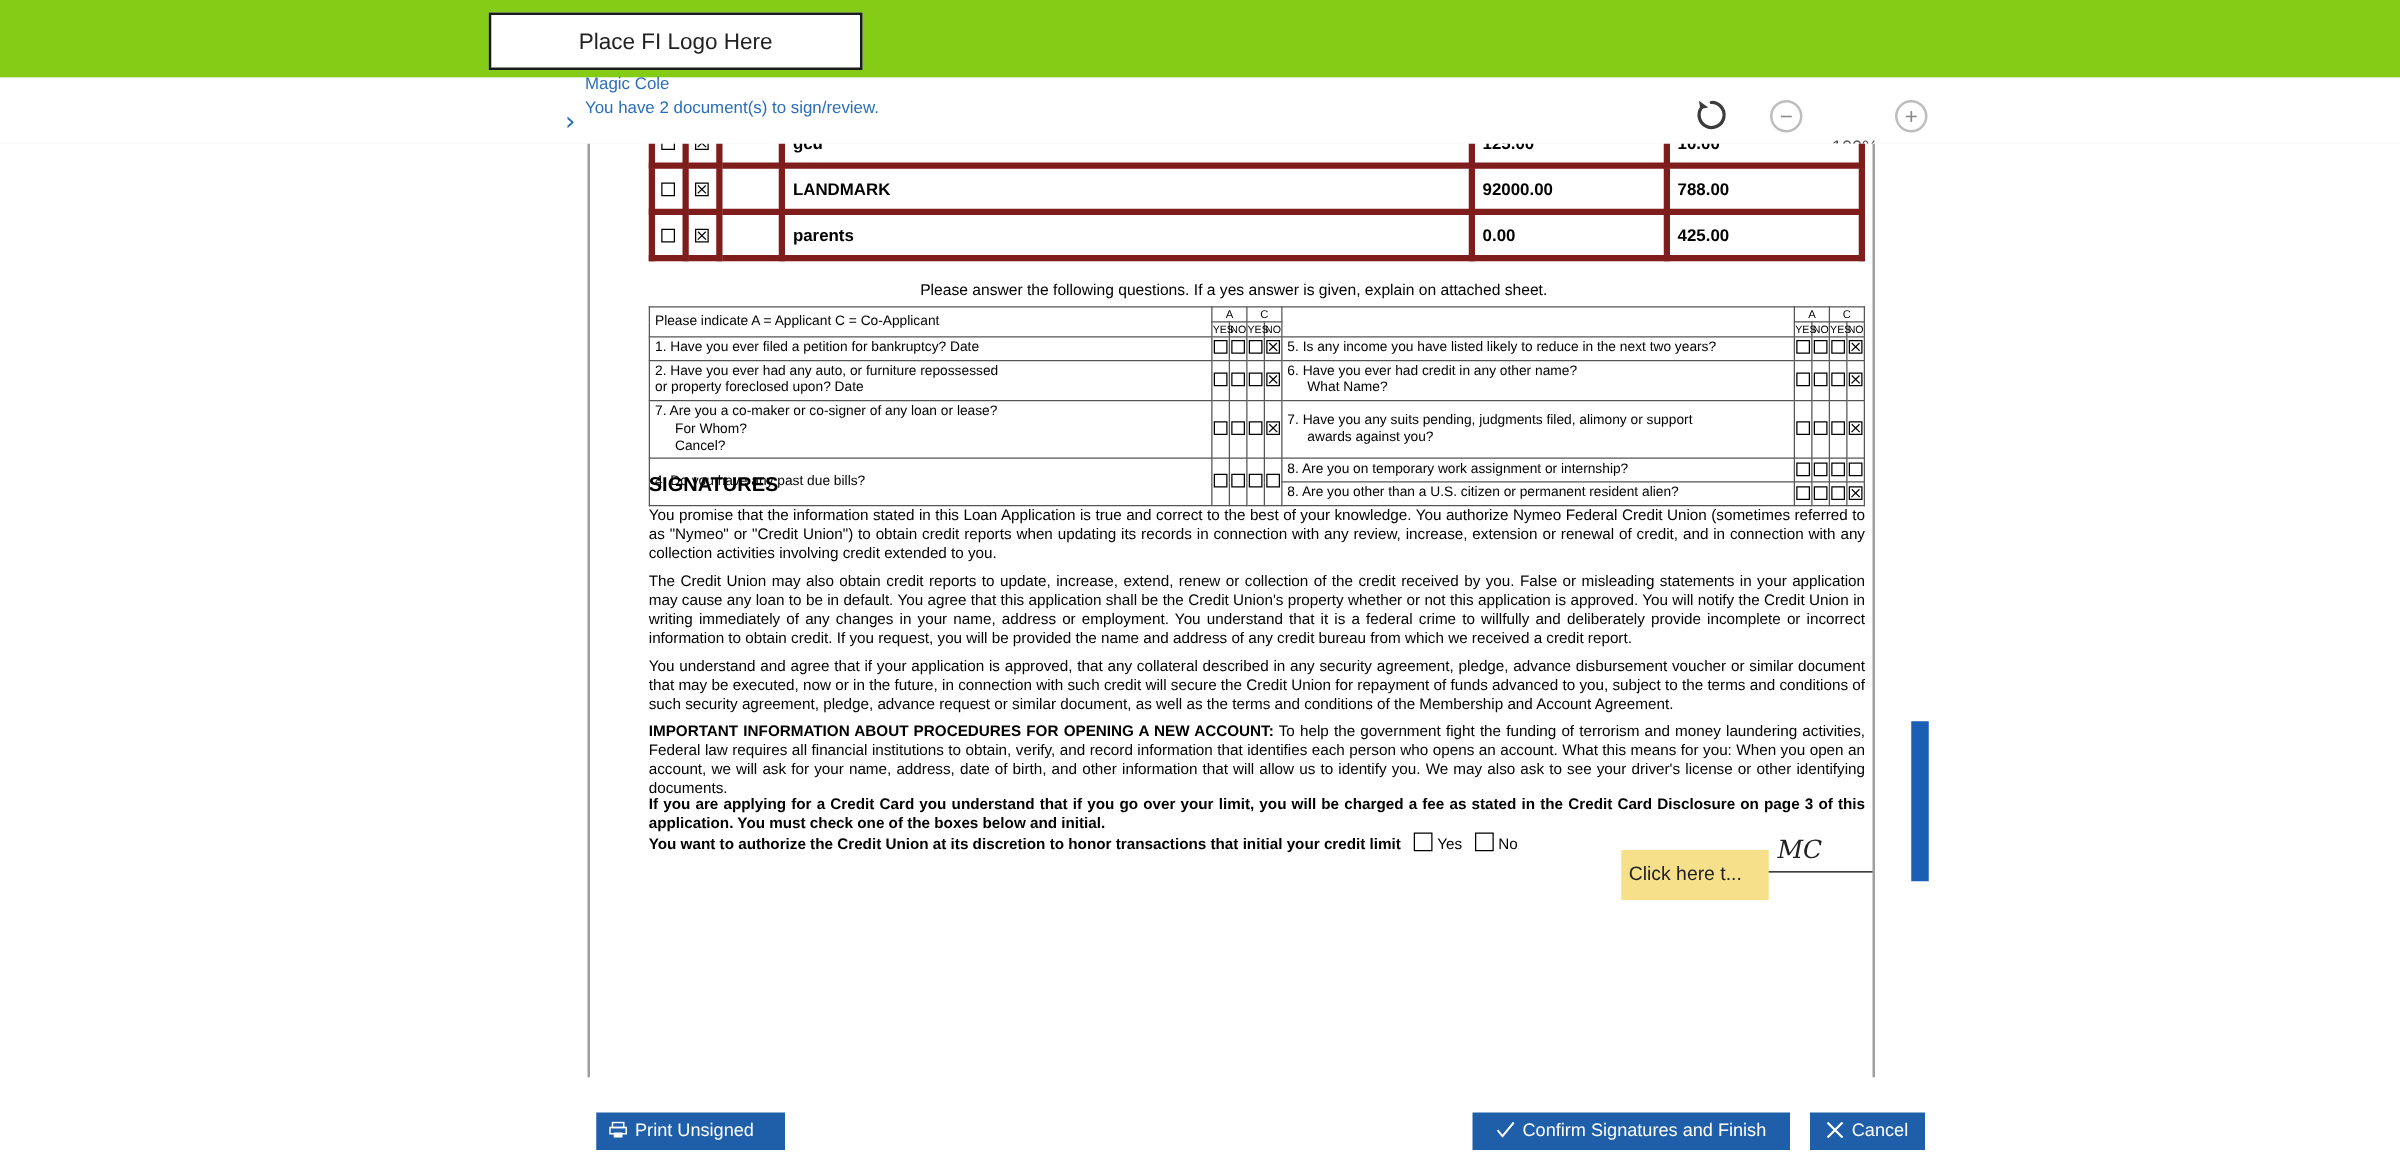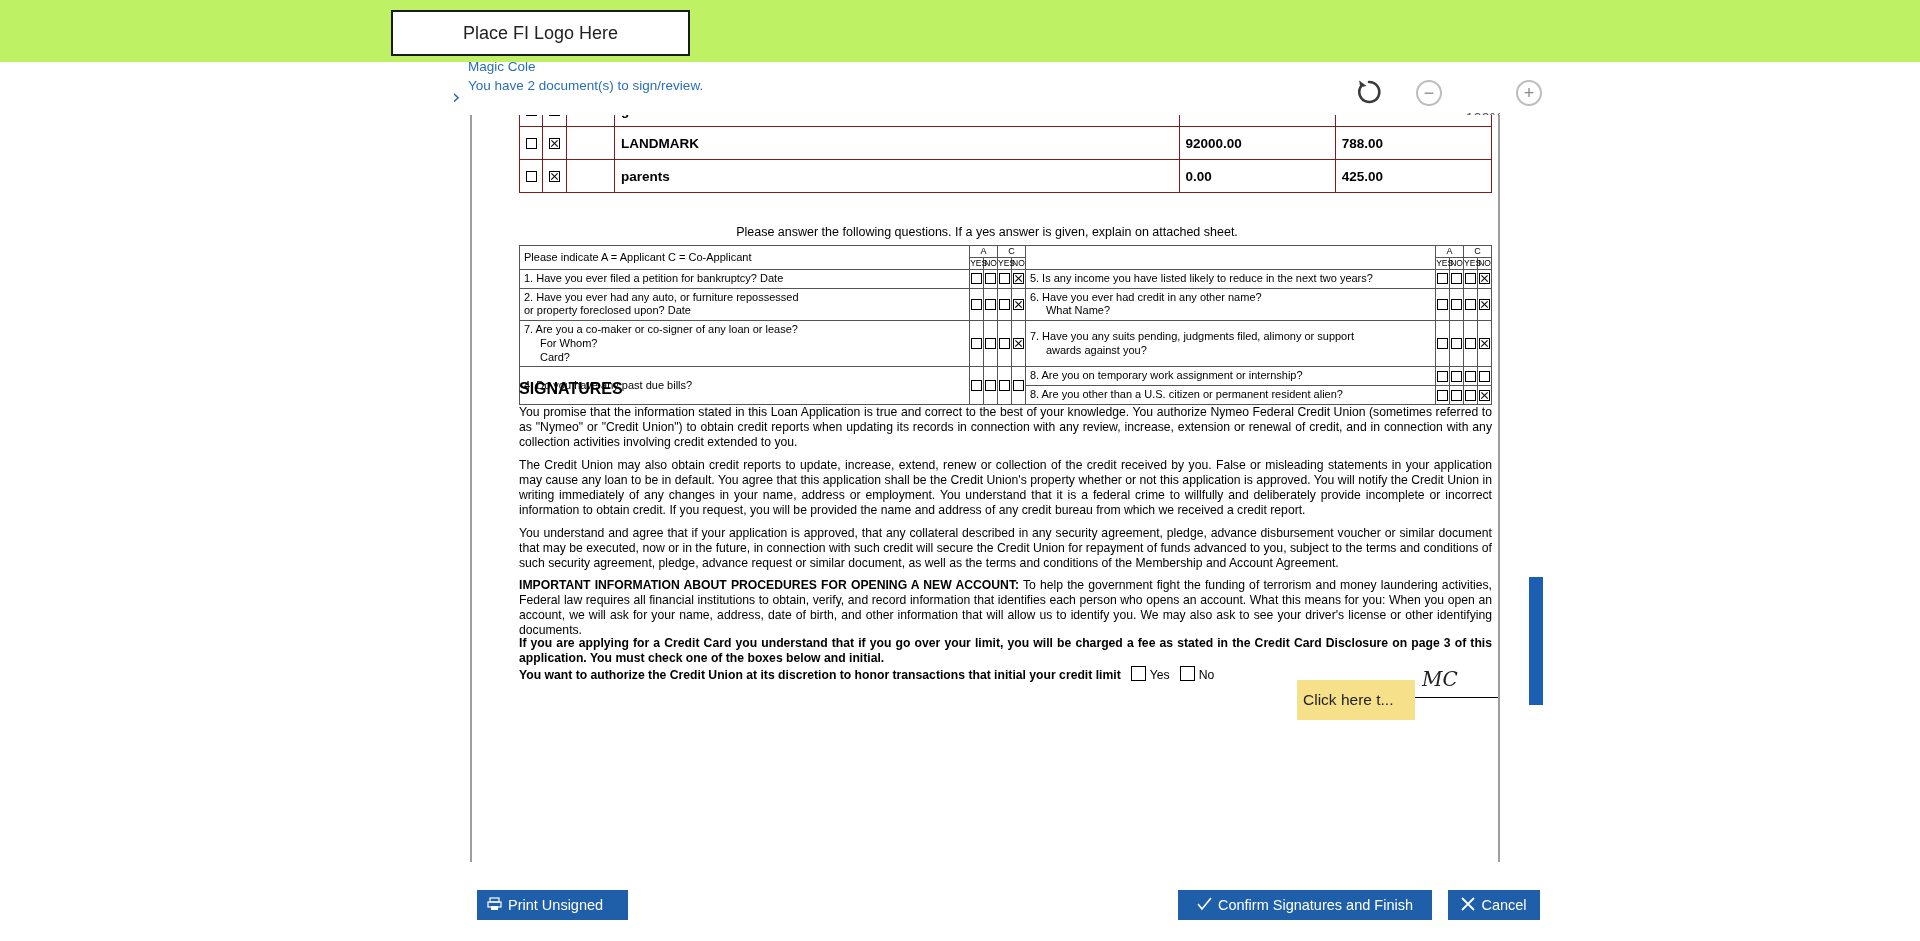--- a/index.html
+++ b/index.html
@@ -15,21 +15,21 @@
     position: relative;
     width: 1920px;
     height: 941px;
     background: #ffffff;
   }
   
   .logo-bar {
     position: absolute;
     left: 0; top: 0;
     width: 1920px; height: 62px;
-    background: #bef264;
+    background: #84cc16;
     border-bottom: 1px solid #e2e2e2;
   }
   .logo-box {
     position: absolute;
     left: 391px; top: 10px;
     width: 295px; height: 42px;
     border: 2px solid #1a1a1a;
     background: #ffffff;
     display: flex;
     align-items: center;
@@ -115,21 +115,21 @@
   }
   
   .asset-table {
     position: absolute;
     left: 47px; top: -22px;
     width: 973px;
     border-collapse: collapse;
     font-size: 13px;
   }
   .asset-table td {
-    border: 1px solid #7f1d1d;
+    border: 5px solid #7f1d1d;
     height: 28px;
     padding: 2px 6px;
     font-weight: bold;
     font-size: 13.5px;
   }
   .asset-table td.cbx { width: 22px; text-align: center; padding: 0; }
   .asset-table td.blank { width: 34px; }
   .asset-table td.name { width: 540px; }
   .asset-table td.num { width: 140px; }
   .box {
@@ -403,21 +403,21 @@
           <td class="cb"><span class="box"></span></td>
           <td class="cb"><span class="box"></span></td>
           <td class="cb"><span class="box"></span></td>
           <td class="cb"><span class="box x"></span></td>
         </tr>
 
         <tr>
           <td class="qtext">
             <span>7. Are you a co-maker or co-signer of any loan or lease?</span><br>
             <span class="q-sub">For Whom?</span>
-            <span class="q-sub">Card?</span>
+            <span class="q-sub">Cancel?</span>
           </td>
           <td class="cb"><span class="box"></span></td>
           <td class="cb"><span class="box"></span></td>
           <td class="cb"><span class="box"></span></td>
           <td class="cb"><span class="box x"></span></td>
           <td>
             <span>7. Have you any suits pending, judgments filed, alimony or support</span><br>
             <span class="q-sub">awards against you?</span>
           </td>
           <td class="cb"><span class="box"></span></td>

